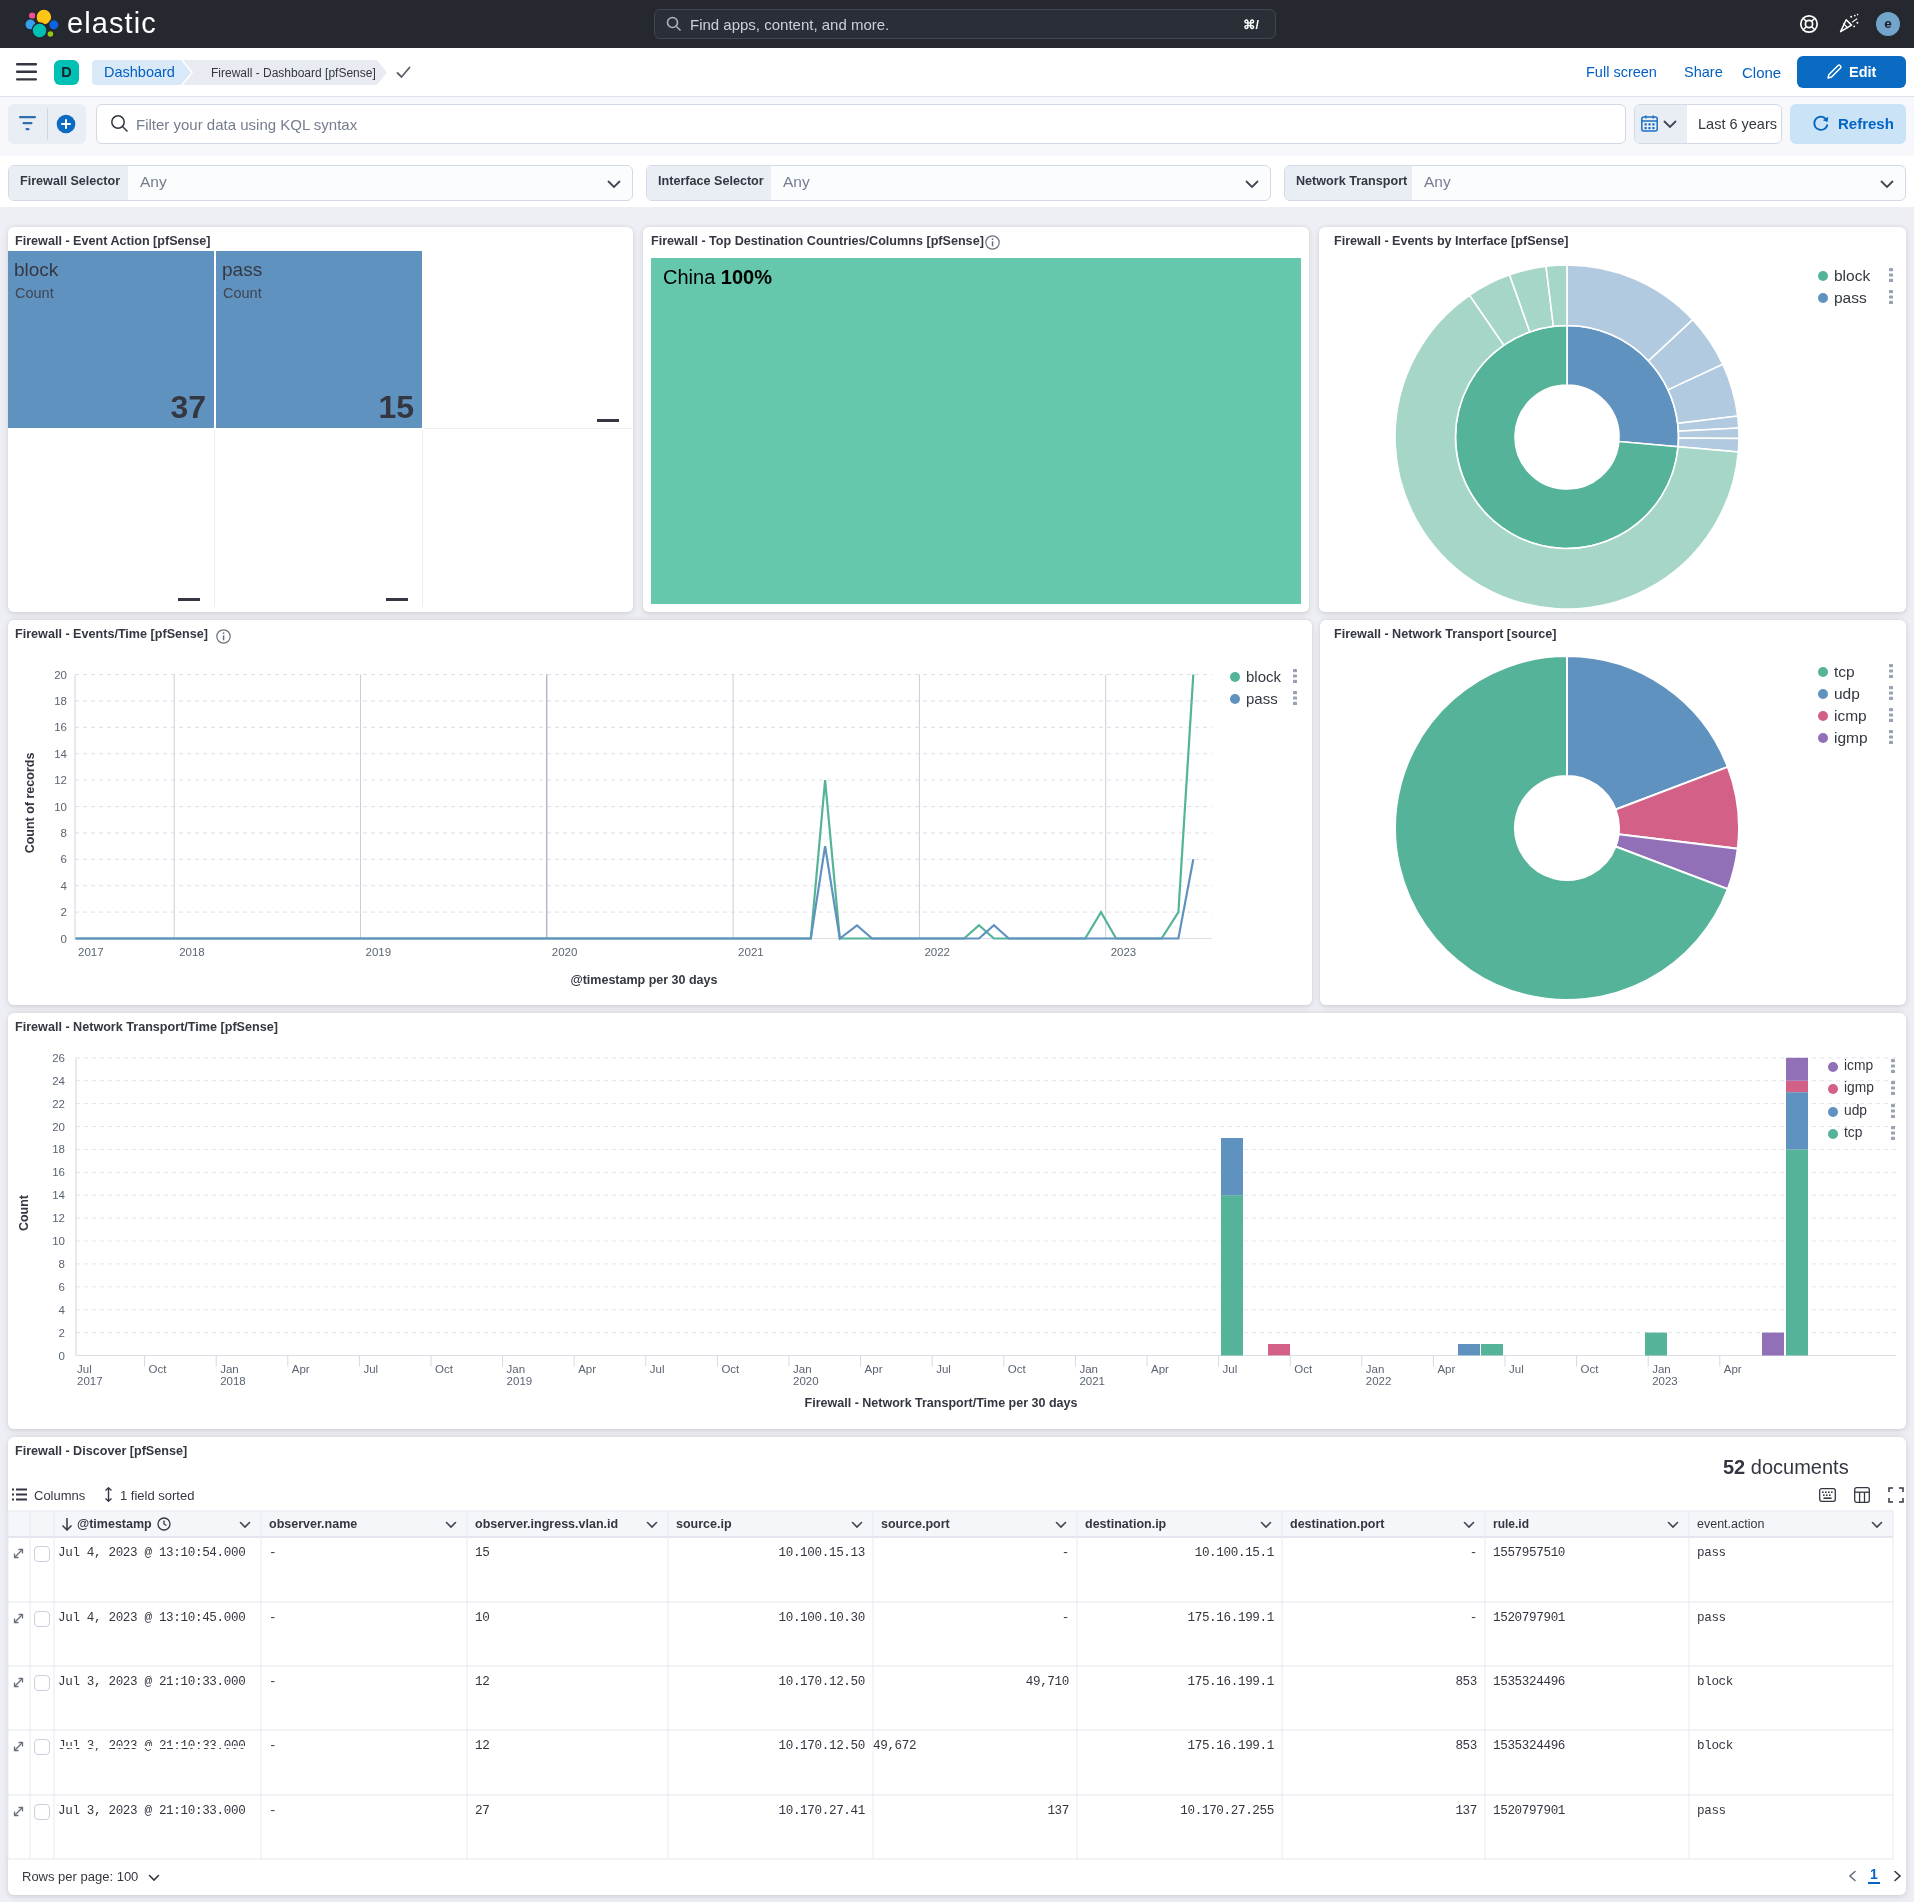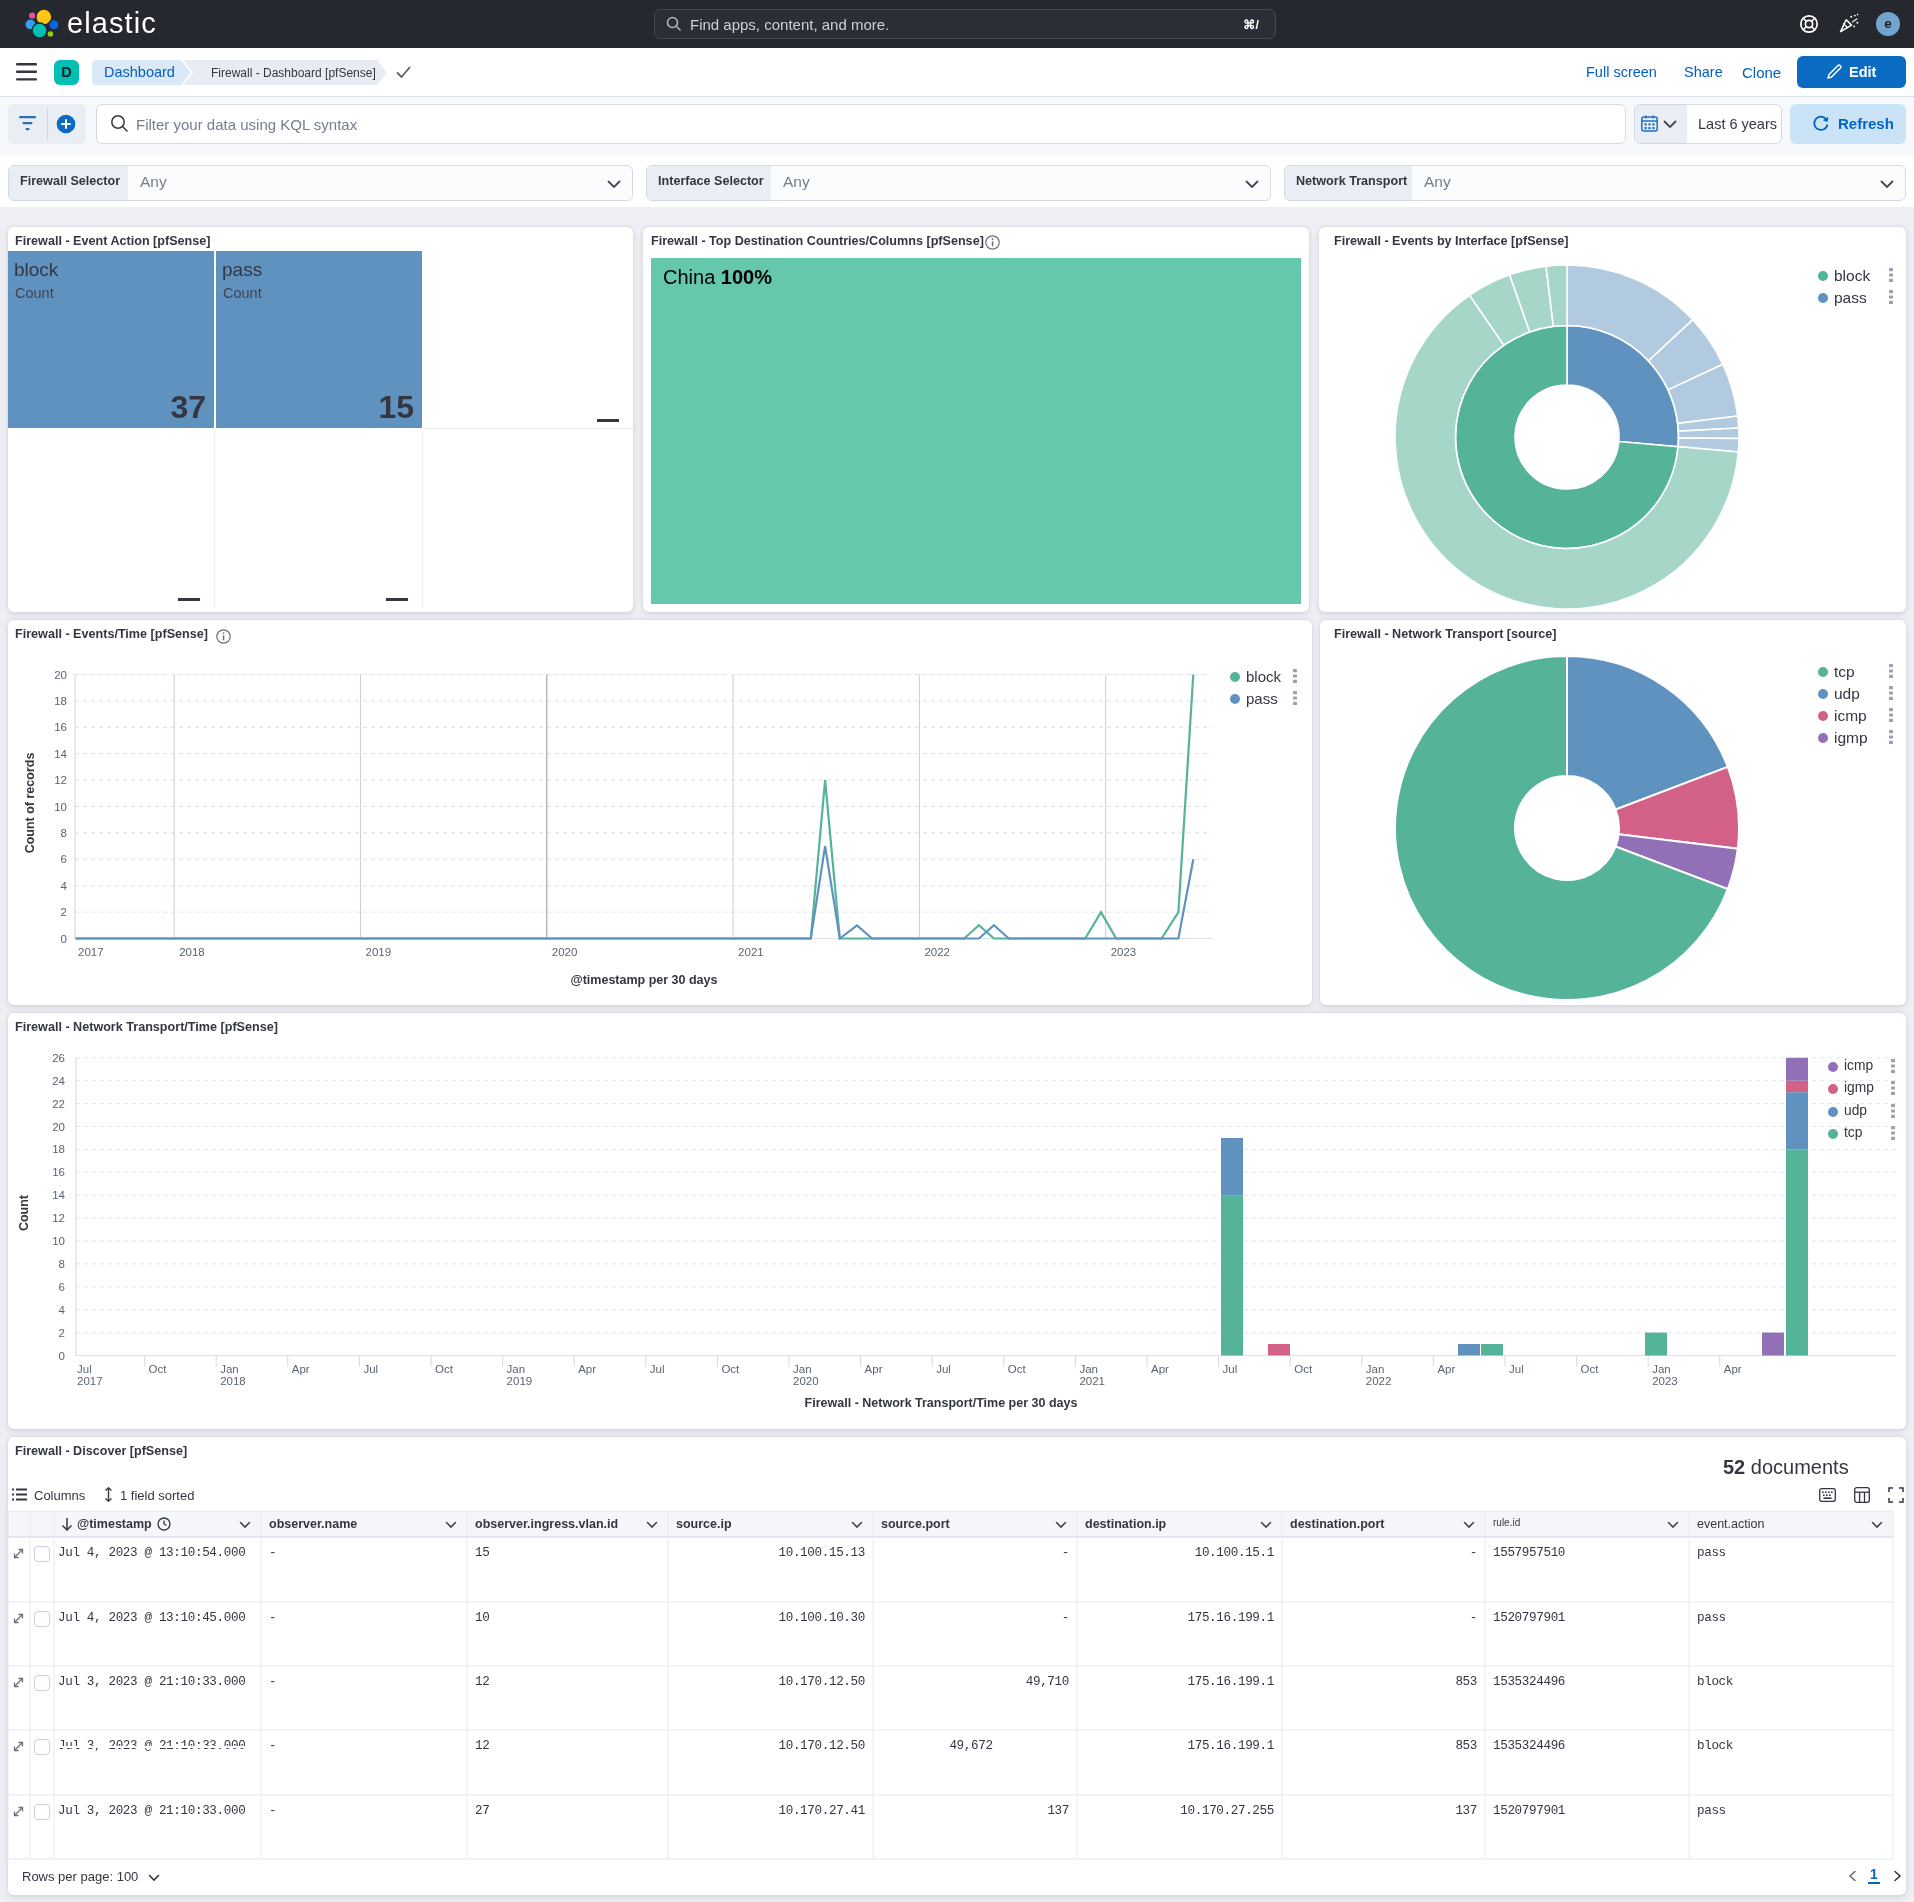--- a/index.html
+++ b/index.html
@@ -559,21 +559,21 @@
     <path d="M1.5 1.5 L6 6 L10.5 1.5" fill="none" stroke="#404653" stroke-width="1.6" stroke-linecap="round"></path>
   </svg>
 <div class="abs" style="left:1085px;top:1517px;font-size:12.5px;font-weight:700;color:#343741;white-space:nowrap">destination.ip</div>
 <svg class="abs" style="left:1260px;top:1521px" width="12" height="8" viewBox="0 0 12 8">
     <path d="M1.5 1.5 L6 6 L10.5 1.5" fill="none" stroke="#404653" stroke-width="1.6" stroke-linecap="round"></path>
   </svg>
 <div class="abs" style="left:1290px;top:1517px;font-size:12.5px;font-weight:700;color:#343741;white-space:nowrap">destination.port</div>
 <svg class="abs" style="left:1463px;top:1521px" width="12" height="8" viewBox="0 0 12 8">
     <path d="M1.5 1.5 L6 6 L10.5 1.5" fill="none" stroke="#404653" stroke-width="1.6" stroke-linecap="round"></path>
   </svg>
-<div class="abs" style="left:1493px;top:1517px;font-size:10px;font-weight:400;color:#343741;white-space:nowrap">rule.id</div>
+<div class="abs" style="left:1493px;top:1517px;font-size:12px;font-weight:700;color:#343741;white-space:nowrap">rule.id</div>
 <svg class="abs" style="left:1667px;top:1521px" width="12" height="8" viewBox="0 0 12 8">
     <path d="M1.5 1.5 L6 6 L10.5 1.5" fill="none" stroke="#404653" stroke-width="1.6" stroke-linecap="round"></path>
   </svg>
 <div class="abs" style="left:1697px;top:1517px;font-size:12.5px;font-weight:400;color:#343741;white-space:nowrap">event.action</div>
 <svg class="abs" style="left:1871px;top:1521px" width="12" height="8" viewBox="0 0 12 8">
     <path d="M1.5 1.5 L6 6 L10.5 1.5" fill="none" stroke="#404653" stroke-width="1.6" stroke-linecap="round"></path>
   </svg>
 <svg class="abs" style="left:12px;top:1547px" width="13" height="13" viewBox="0 0 13 13">
     <g stroke="#69707d" stroke-width="1.3" fill="none">
       <path d="M2.5 10.5 L10.5 2.5"></path>
@@ -630,21 +630,21 @@
       <path d="M2.5 10.5 L10.5 2.5"></path>
       <path d="M2.5 6.5 L2.5 10.5 L6.5 10.5"></path>
       <path d="M6.5 2.5 L10.5 2.5 L10.5 6.5"></path>
     </g>
   </svg>
 <div class="abs" style="left:34px;top:1739px;width:16px;height:16px;border:1px solid #c9cfdb;border-radius:4px;background:#fff"></div>
 <div class="abs mono" style="left:58px;top:1739px;font-size:12.6px;color:#343741">Jul 3, 2023 @ 21:10:33.000</div>
 <div class="abs mono" style="left:269px;top:1739px;font-size:12.6px;color:#343741">-</div>
 <div class="abs mono" style="left:475px;top:1739px;font-size:12.6px;color:#343741">12</div>
 <div class="abs mono" style="left:668px;top:1739px;width:197px;font-size:12.6px;color:#343741;text-align:right">10.170.12.50</div>
-<div class="abs mono" style="left:873px;top:1739px;width:196px;font-size:12.6px;color:#343741;text-align:center">49,672</div>
+<div class="abs mono" style="left:873px;top:1739px;width:196px;font-size:12.6px;color:#343741;text-align:left">49,672</div>
 <div class="abs mono" style="left:1077px;top:1739px;width:197px;font-size:12.6px;color:#343741;text-align:right">175.16.199.1</div>
 <div class="abs mono" style="left:1282px;top:1739px;width:195px;font-size:12.6px;color:#343741;text-align:right">853</div>
 <div class="abs mono" style="left:1493px;top:1739px;font-size:12.6px;color:#343741">1535324496</div>
 <div class="abs mono" style="left:1697px;top:1739px;font-size:12.6px;color:#343741">block</div>
 <svg class="abs" style="left:12px;top:1805px" width="13" height="13" viewBox="0 0 13 13">
     <g stroke="#69707d" stroke-width="1.3" fill="none">
       <path d="M2.5 10.5 L10.5 2.5"></path>
       <path d="M2.5 6.5 L2.5 10.5 L6.5 10.5"></path>
       <path d="M6.5 2.5 L10.5 2.5 L10.5 6.5"></path>
     </g>

